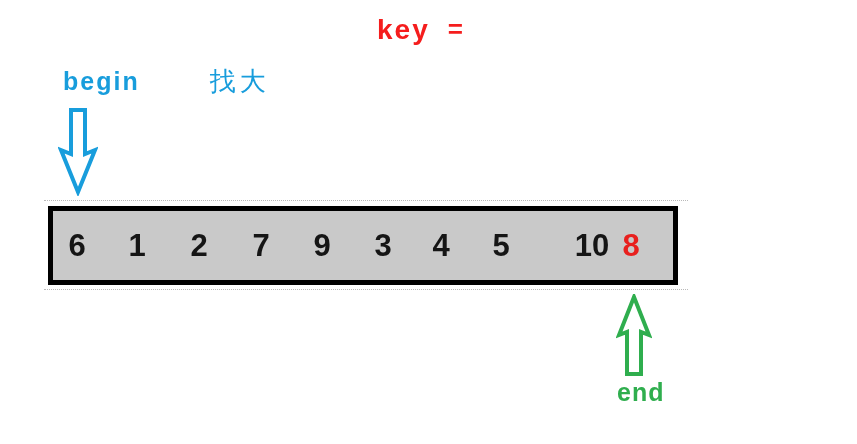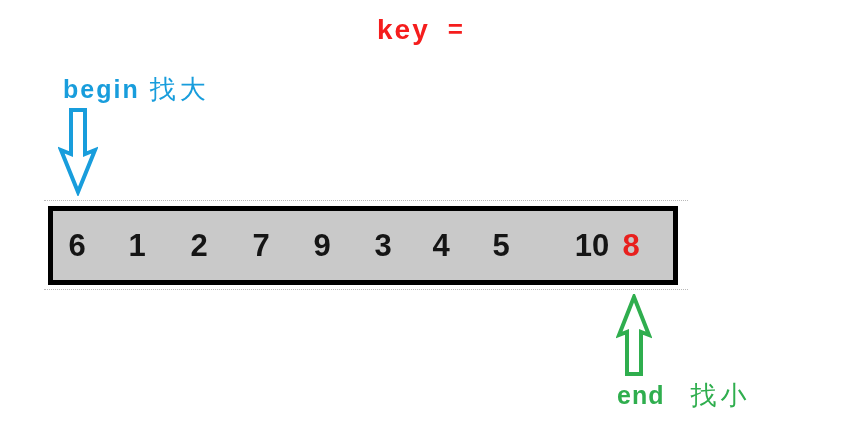--- a/index.html
+++ b/index.html
@@ -24,26 +24,26 @@
   
   .key-line{
     position:absolute;left:377px;top:14px;
     display:flex;align-items:flex-start;gap:18px;
     color:var(--key-red);
     font-size:28px;font-weight:700;letter-spacing:2px;
   }
   .key-line .equals{font-size:26px;}
   
   .begin-label{
-    position:absolute;left:63px;top:72px;
-    display:flex;align-items:center;gap:10px;
+    position:absolute;left:63px;top:64px;
+    display:flex;align-items:center;gap:22px;
     color:var(--begin-blue);
     font-weight:700;font-size:25px;letter-spacing:2px;text-align:right;
   }
-  .cjk{font-size:26px;font-weight:400;letter-spacing:4px;}
+  .cjk{font-size:26px;font-weight:400;letter-spacing:4px;margin-left:48px;}
   
   .end-label{
     position:absolute;left:617px;top:378px;
     display:flex;align-items:center;gap:26px;
     color:var(--end-green);
     font-weight:700;font-size:25px;letter-spacing:1px;justify-content:center;
   }
   
   .arrow-down{position:absolute;left:58px;top:108px;}
   .arrow-up{position:absolute;left:616px;top:294px;}
@@ -120,21 +120,20 @@
   </div>
 
   <div class="arrow-up">
     <svg width="36" height="82" viewBox="0 0 36 82">
       <polygon points="11,80 25,80 25,38 33,41 18,3 3,41 11,38" fill="#ffffff" stroke="var(--end-green)" stroke-width="4" stroke-linejoin="miter"></polygon>
     </svg>
   </div>
 
   <div class="end-label">
     <span>end</span>
-    <span class="cjk">找小</span>
   </div>
 
   <div class="cursor">
     <svg width="22" height="22" viewBox="0 0 22 22">
       <g stroke="var(--cursor-gray)" stroke-width="1.6" fill="none">
         <line x1="11" y1="0" x2="11" y2="7"></line>
         <line x1="11" y1="15" x2="11" y2="22"></line>
         <line x1="0" y1="11" x2="7" y2="11"></line>
         <line x1="15" y1="11" x2="22" y2="11"></line>
         <circle cx="11" cy="11" r="3.4" fill="#ffffff"></circle>

